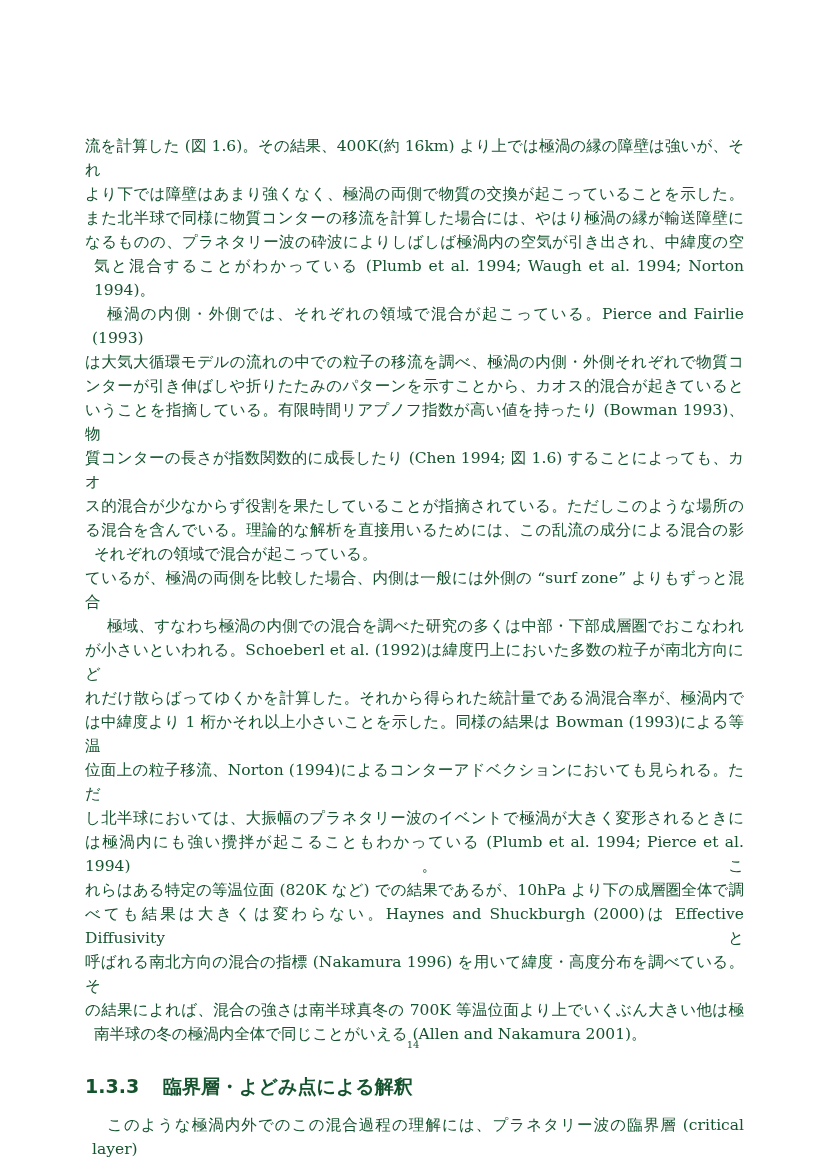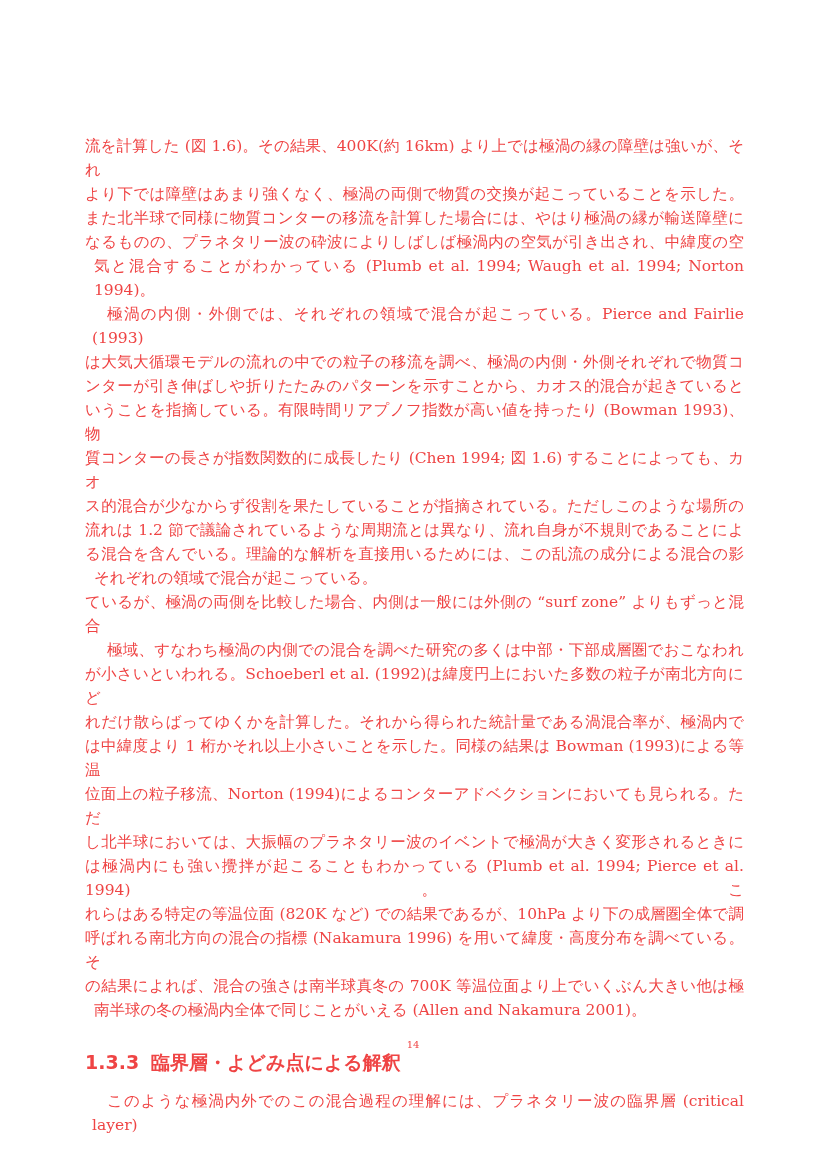--- a/index.html
+++ b/index.html
@@ -5,21 +5,21 @@
   html, body {
     margin: 0;
     padding: 0;
     background: #ffffff;
   }
   .page {
     position: relative;
     width: 826px;
     height: 1169px;
     background: #ffffff;
-    color: #ef4444;
+    color: #14532d;
     font-family: "DejaVu Serif", "Liberation Serif", serif;
     overflow: hidden;
     border-radius: 12px;
   }
   .textblock {
     position: absolute;
     left: 85px;
     top: 134px;
     width: 659px;
     font-size: 15.5px;
@@ -38,21 +38,21 @@
     text-indent: 15px;
     margin-left: 7px;
   }
   .heading {
     font-family: "DejaVu Sans", "Liberation Sans", sans-serif;
     font-weight: bold;
     font-size: 19px;
     line-height: 26px;
     margin: 27px 0 14px 0;
   }
-  .heading .sec-num { margin-right: 12px; }
+  .heading .sec-num { margin-right: 24px; }
   .pagenum {
     position: absolute;
     left: 0;
     right: 0;
     top: 1039px;
     text-align: center;
     font-size: 10px;
     font-family: "DejaVu Serif", "Liberation Serif", serif;
   }
 </style>
@@ -70,35 +70,35 @@
       <div class="line pend">気と混合することがわかっている (Plumb et al. 1994; Waugh et al. 1994; Norton 1994)。</div>
     </div>
 
     <div class="para">
       <div class="line indent">極渦の内側・外側では、それぞれの領域で混合が起こっている。Pierce and Fairlie (1993)</div>
       <div class="line">は大気大循環モデルの流れの中での粒子の移流を調べ、極渦の内側・外側それぞれで物質コ</div>
       <div class="line">ンターが引き伸ばしや折りたたみのパターンを示すことから、カオス的混合が起きていると</div>
       <div class="line">いうことを指摘している。有限時間リアプノフ指数が高い値を持ったり (Bowman 1993)、物</div>
       <div class="line">質コンターの長さが指数関数的に成長したり (Chen 1994; 図 1.6) することによっても、カオ</div>
       <div class="line">ス的混合が少なからず役割を果たしていることが指摘されている。ただしこのような場所の</div>
-      <div class="line">流れは 1.2 節で議論されているような周期流とは異なり、流れ自身が不規則であることによ</div>
       <div class="line">る混合を含んでいる。理論的な解析を直接用いるためには、この乱流の成分による混合の影</div>
       <div class="line pend">それぞれの領域で混合が起こっている。</div>
     </div>
 
     <div class="para">
       <div class="line">ているが、極渦の両側を比較した場合、内側は一般には外側の “surf zone” よりもずっと混合</div>
       <div class="line indent">極域、すなわち極渦の内側での混合を調べた研究の多くは中部・下部成層圏でおこなわれ</div>
       <div class="line">が小さいといわれる。Schoeberl et al. (1992)は緯度円上においた多数の粒子が南北方向にど</div>
       <div class="line">れだけ散らばってゆくかを計算した。それから得られた統計量である渦混合率が、極渦内で</div>
       <div class="line">は中緯度より 1 桁かそれ以上小さいことを示した。同様の結果は Bowman (1993)による等温</div>
       <div class="line">位面上の粒子移流、Norton (1994)によるコンターアドベクションにおいても見られる。ただ</div>
       <div class="line">し北半球においては、大振幅のプラネタリー波のイベントで極渦が大きく変形されるときに</div>
       <div class="line">は極渦内にも強い攪拌が起こることもわかっている (Plumb et al. 1994; Pierce et al. 1994)。こ</div>
       <div class="line">れらはある特定の等温位面 (820K など) での結果であるが、10hPa より下の成層圏全体で調</div>
+      <div class="line">べても結果は大きくは変わらない。Haynes and Shuckburgh (2000)は Effective Diffusivity と</div>
       <div class="line">呼ばれる南北方向の混合の指標 (Nakamura 1996) を用いて緯度・高度分布を調べている。そ</div>
       <div class="line">の結果によれば、混合の強さは南半球真冬の 700K 等温位面より上でいくぶん大きい他は極</div>
       <div class="line pend">南半球の冬の極渦内全体で同じことがいえる (Allen and Nakamura 2001)。</div>
     </div>
 
     <div class="heading">
       <span class="sec-num">1.3.3</span><span class="sec-title">臨界層・よどみ点による解釈</span>
     </div>
 
     <div class="para">

